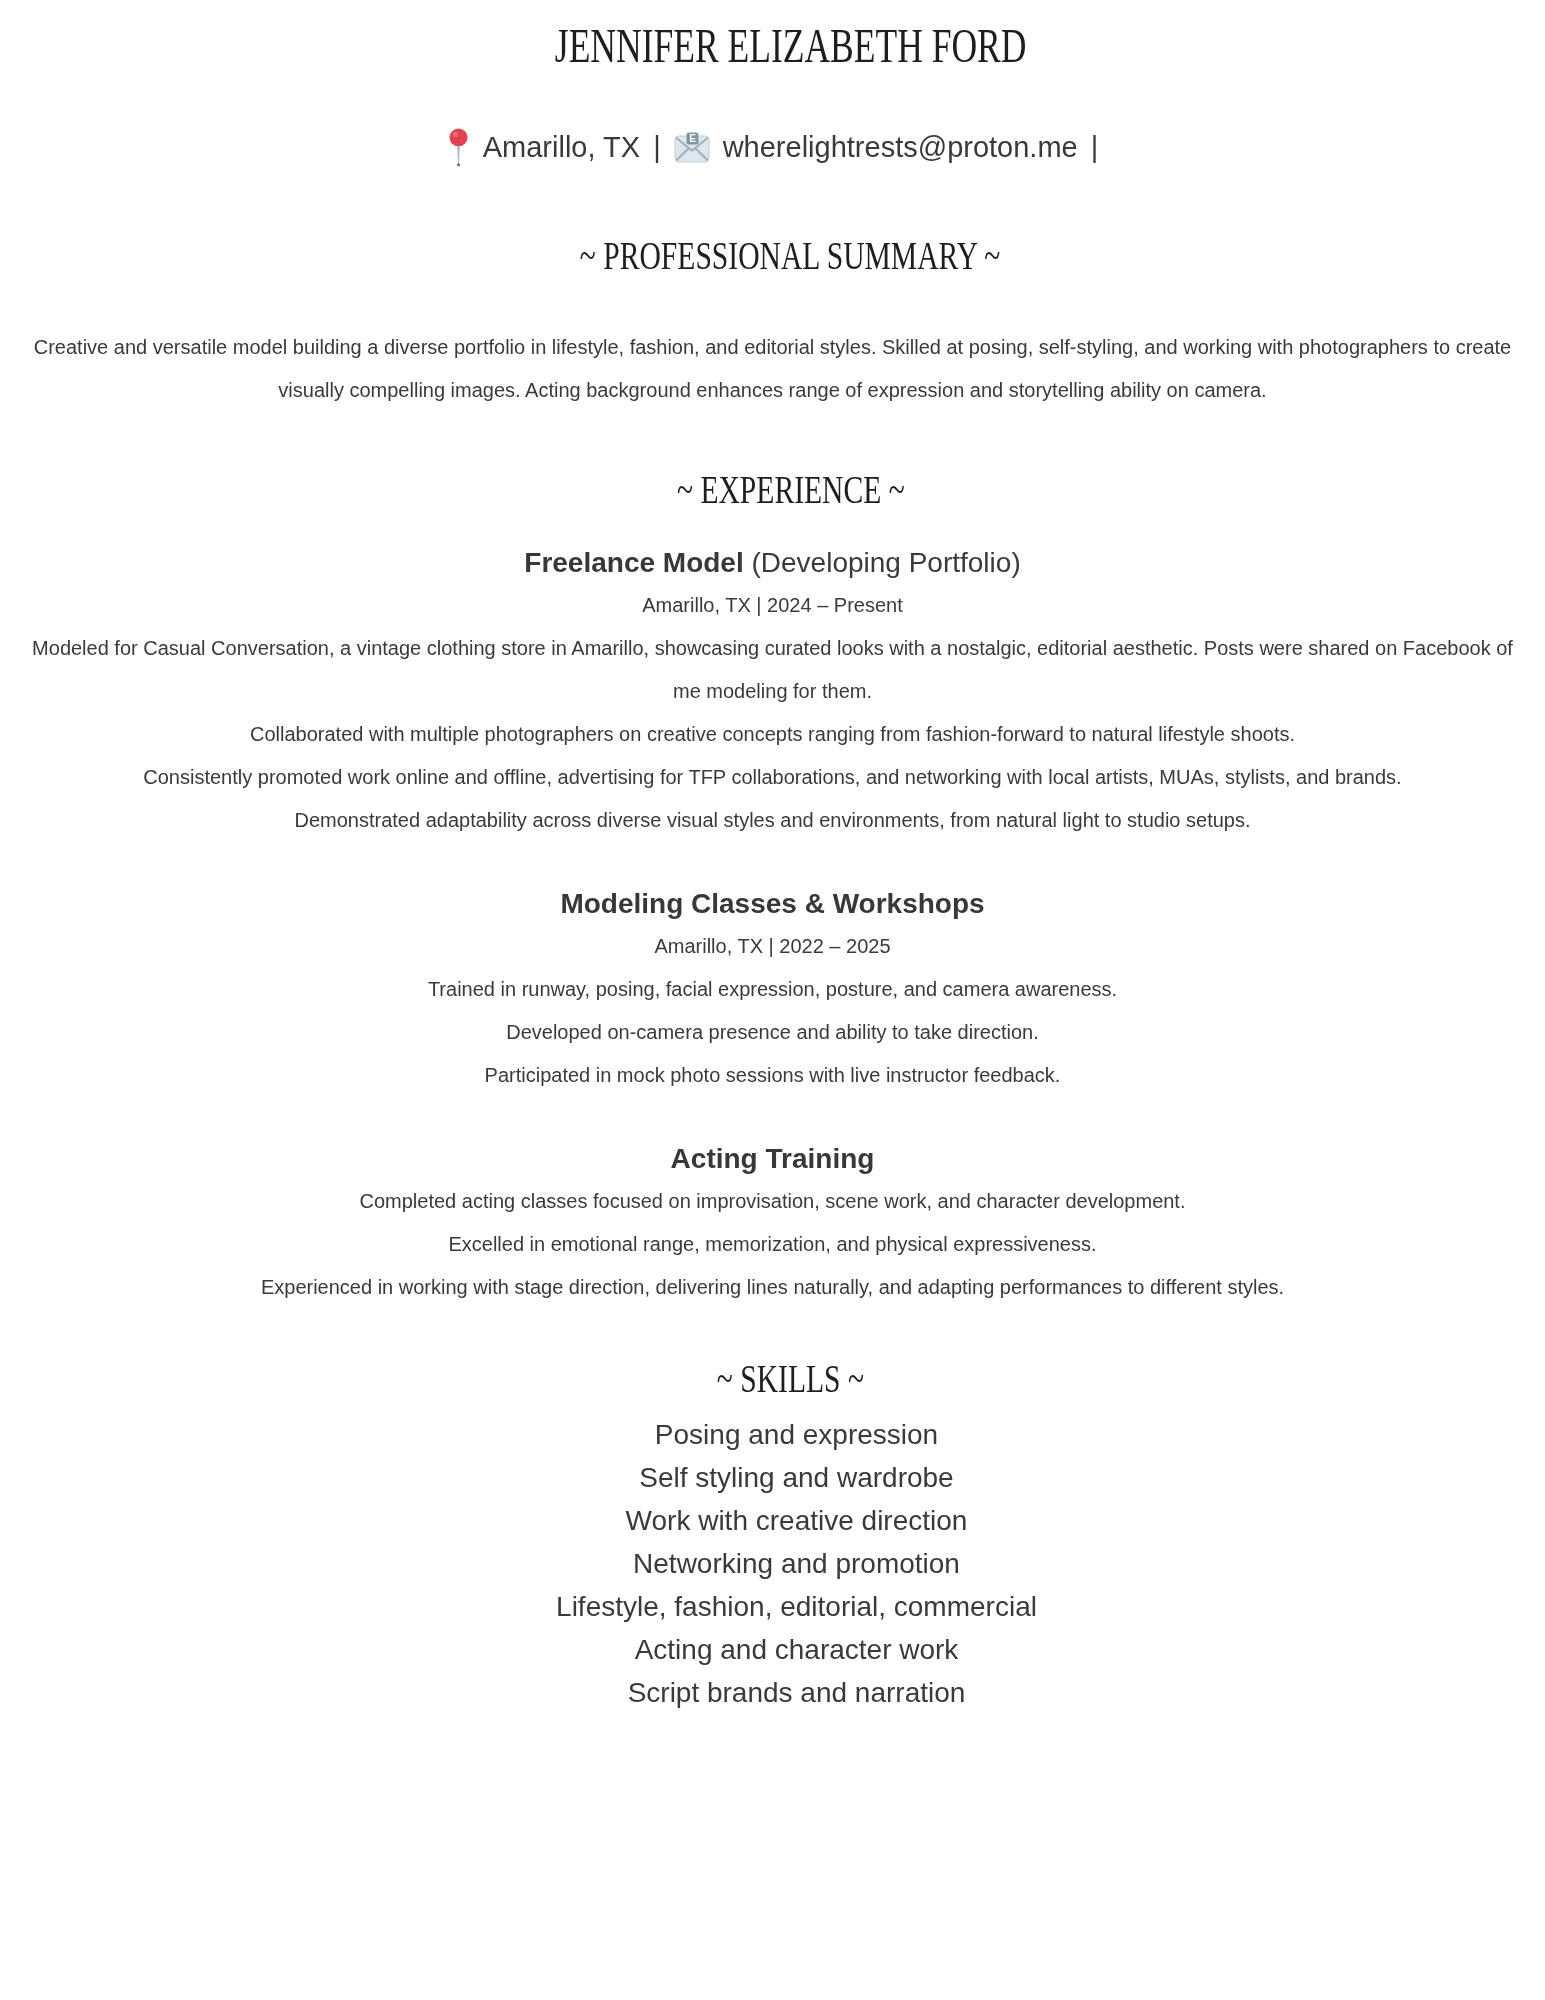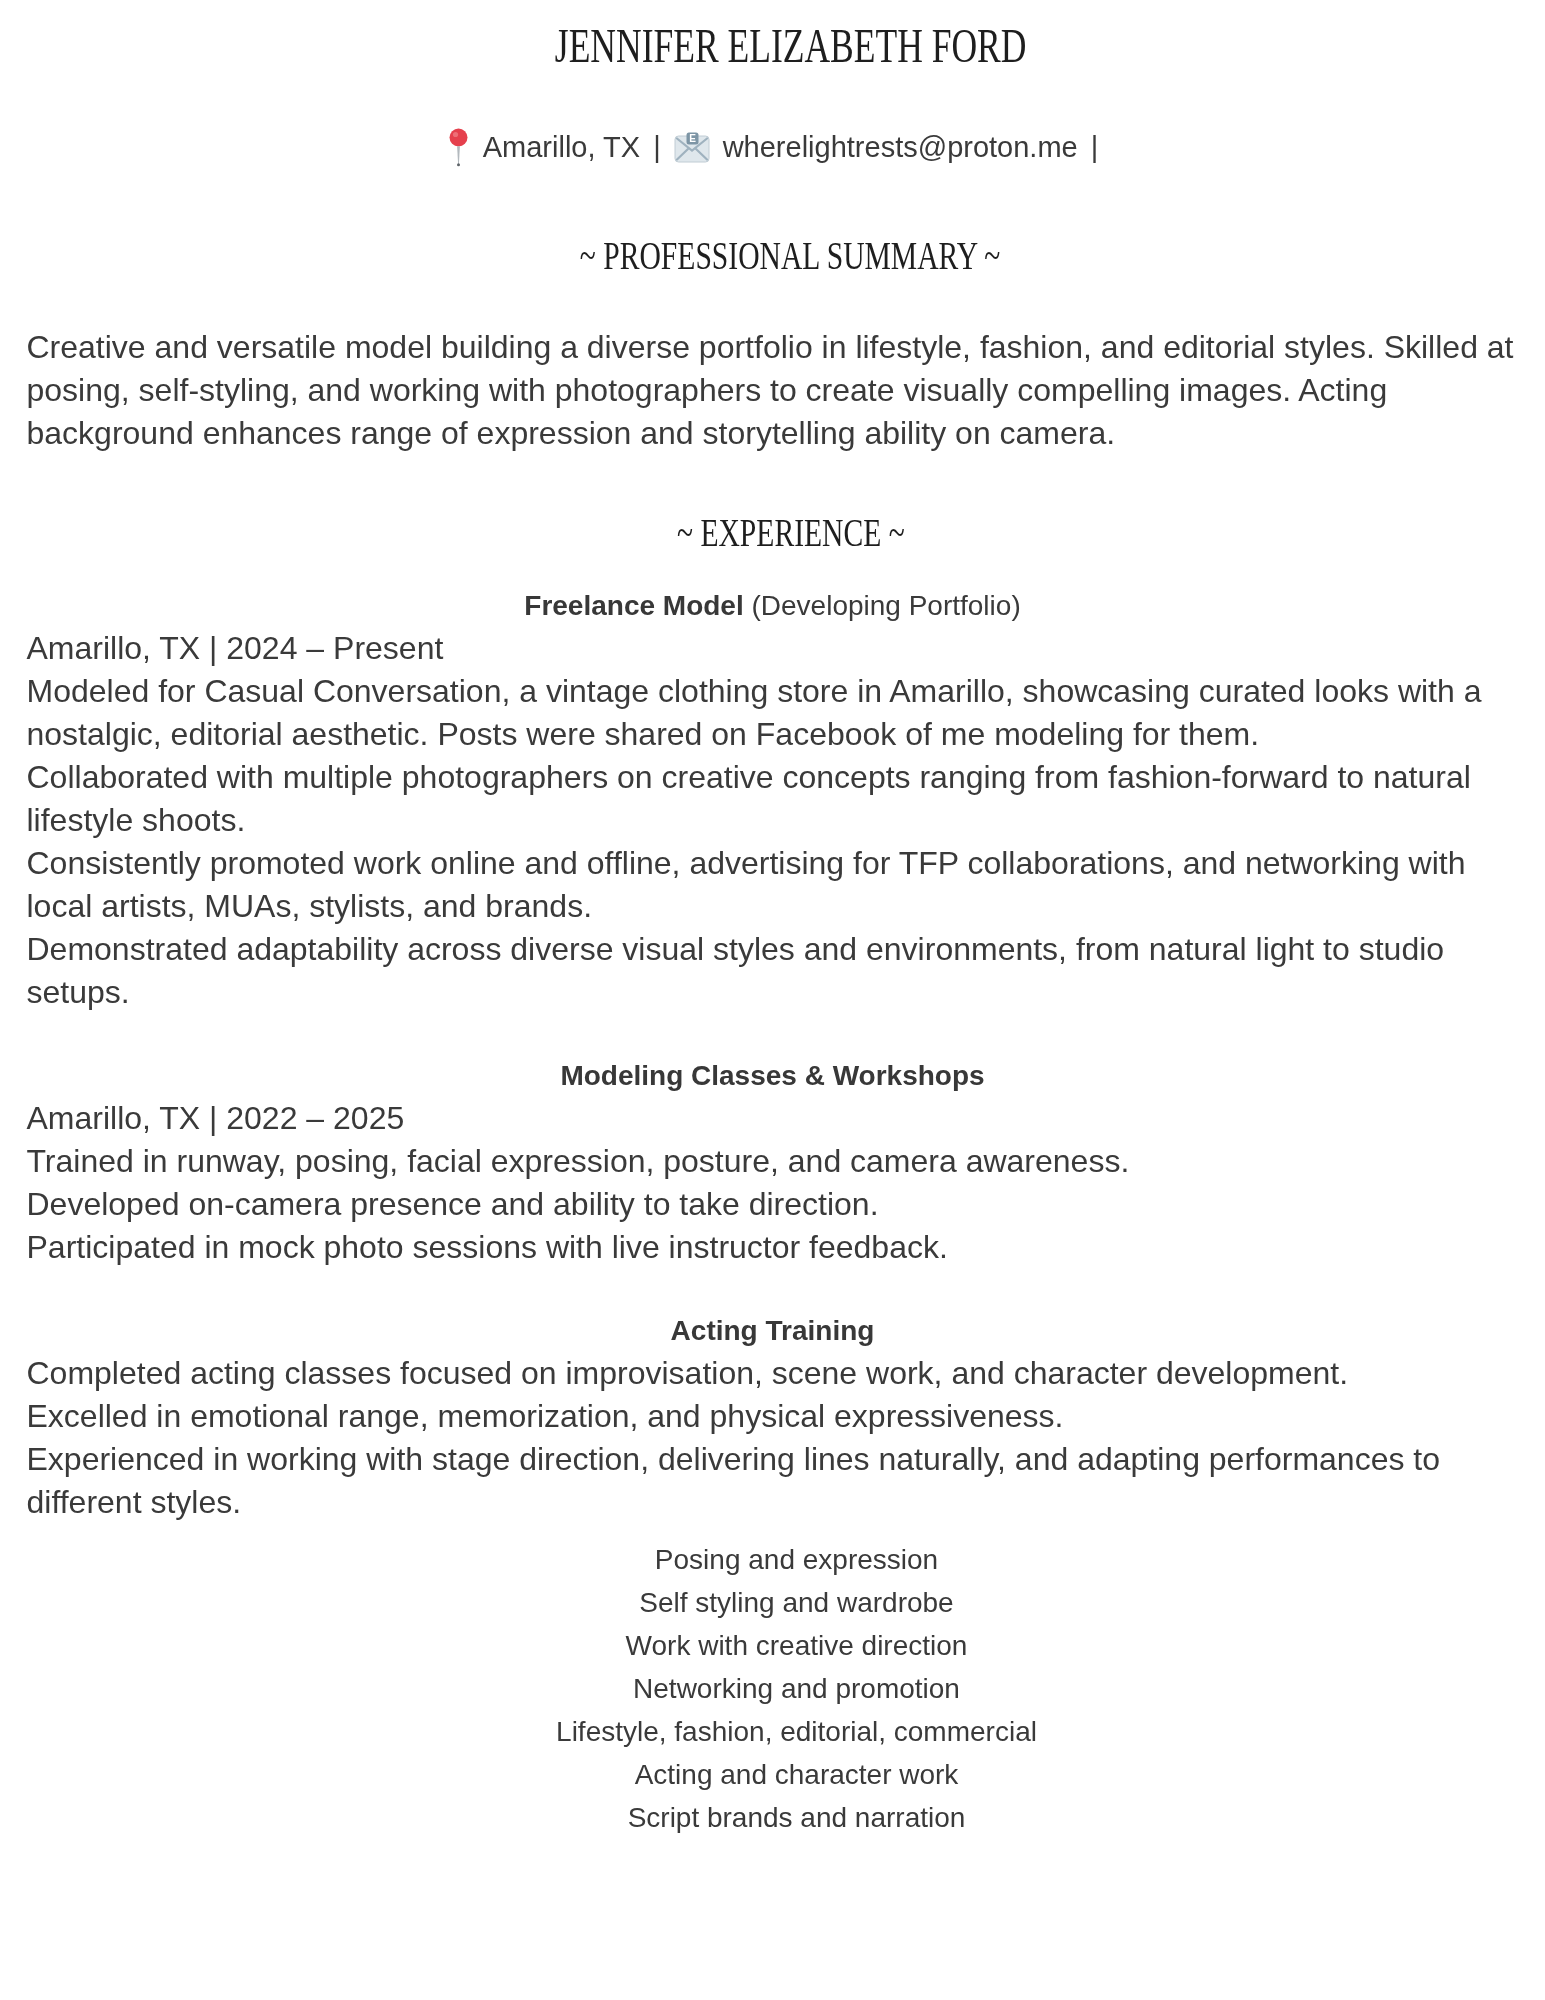--- a/index.html
+++ b/index.html
@@ -55,22 +55,23 @@
     font-size: 29px;
     line-height: 43px;
     color: #3a3a3a;
   }
   .contact-row .icon {
     display: inline-flex;
     align-items: center;
   }
   
   .body-line, .body-par {
-    font-size: 32px;
+    font-size: 20px;
     line-height: 43px;
+    text-align: center;
     color: #3a3a3a;
     margin: 0 auto;
     max-width: 1492px;
   }
   .summary-par { margin-top: 50px; }
   #summary-heading { margin-top: 67px; }
   #experience-heading { margin-top: 58px; }
   #skills-heading { margin-top: 50px; }
   .entry { margin-top: 31px; }
   .entry + .entry { margin-top: 40px; }
@@ -138,20 +139,21 @@
     <p class="body-par">Participated in mock photo sessions with live instructor feedback.</p>
   </div>
 
   <div class="entry">
     <div class="job-title"><span class="bold">Acting Training</span></div>
     <p class="body-par">Completed acting classes focused on improvisation, scene work, and character development.</p>
     <p class="body-par">Excelled in emotional range, memorization, and physical expressiveness.</p>
     <p class="body-par">Experienced in working with stage direction, delivering lines naturally, and adapting performances to different styles.</p>
   </div>
 
+  <h2 class="serif-heading section-heading" id="skills-heading"><span class="condensed">~ SKILLS ~</span></h2>
 
   <div class="skills-list">
     <div class="skill-item">Posing and expression</div>
     <div class="skill-item">Self styling and wardrobe</div>
     <div class="skill-item">Work with creative direction</div>
     <div class="skill-item">Networking and promotion</div>
     <div class="skill-item">Lifestyle, fashion, editorial, commercial</div>
     <div class="skill-item">Acting and character work</div>
     <div class="skill-item">Script brands and narration</div>
   </div>

